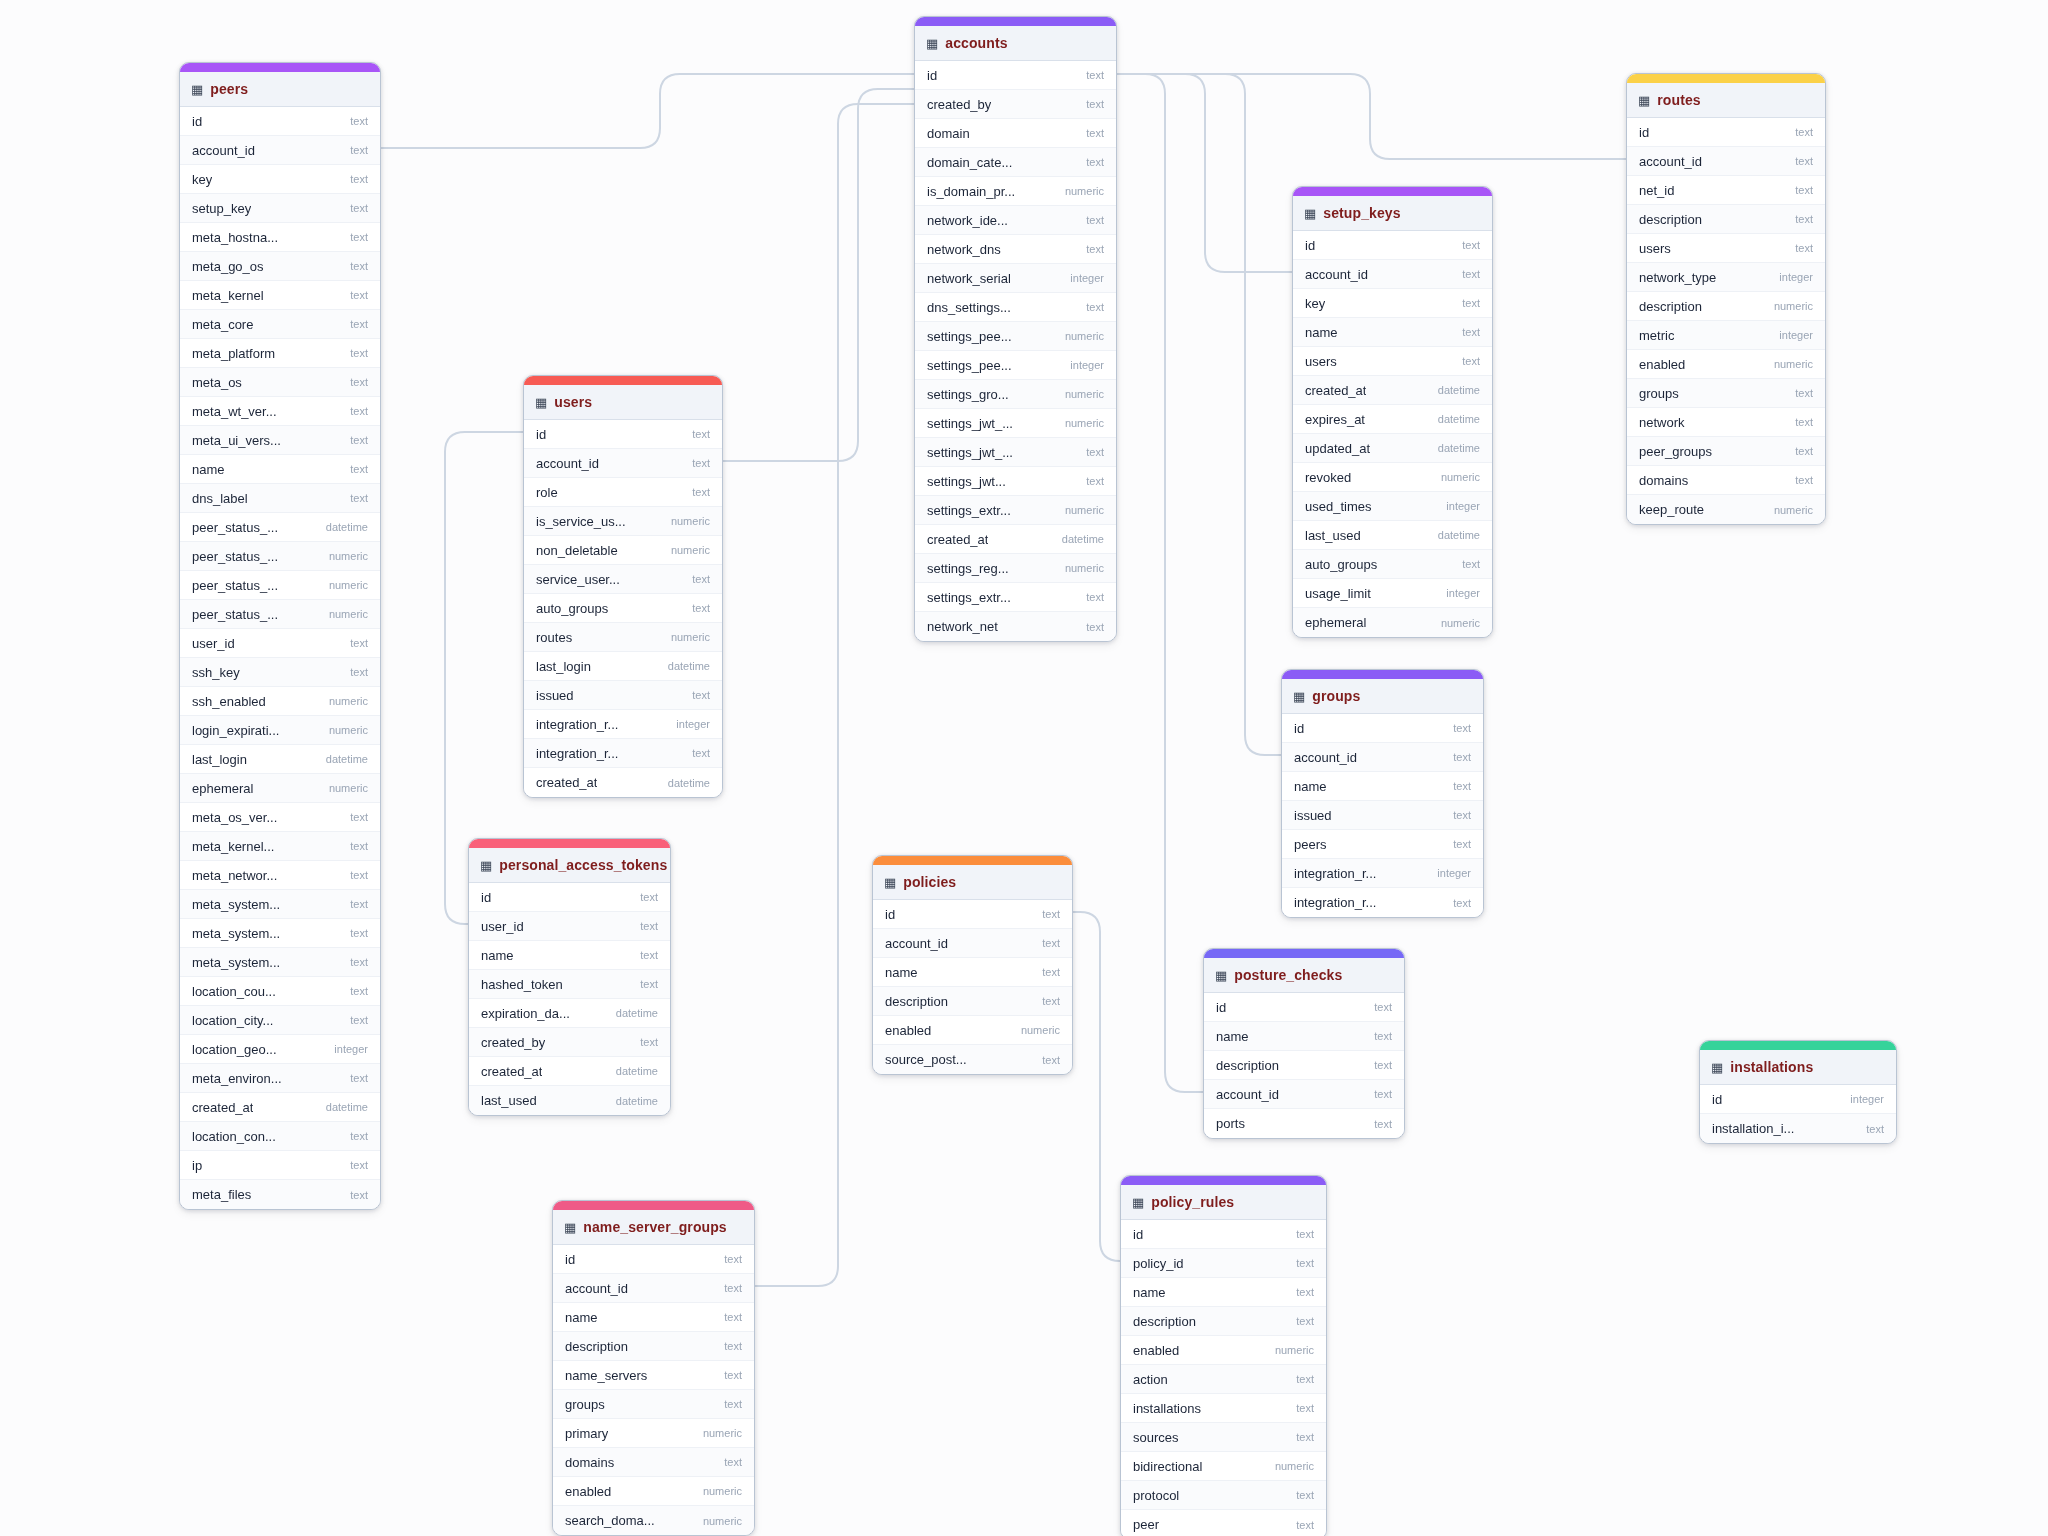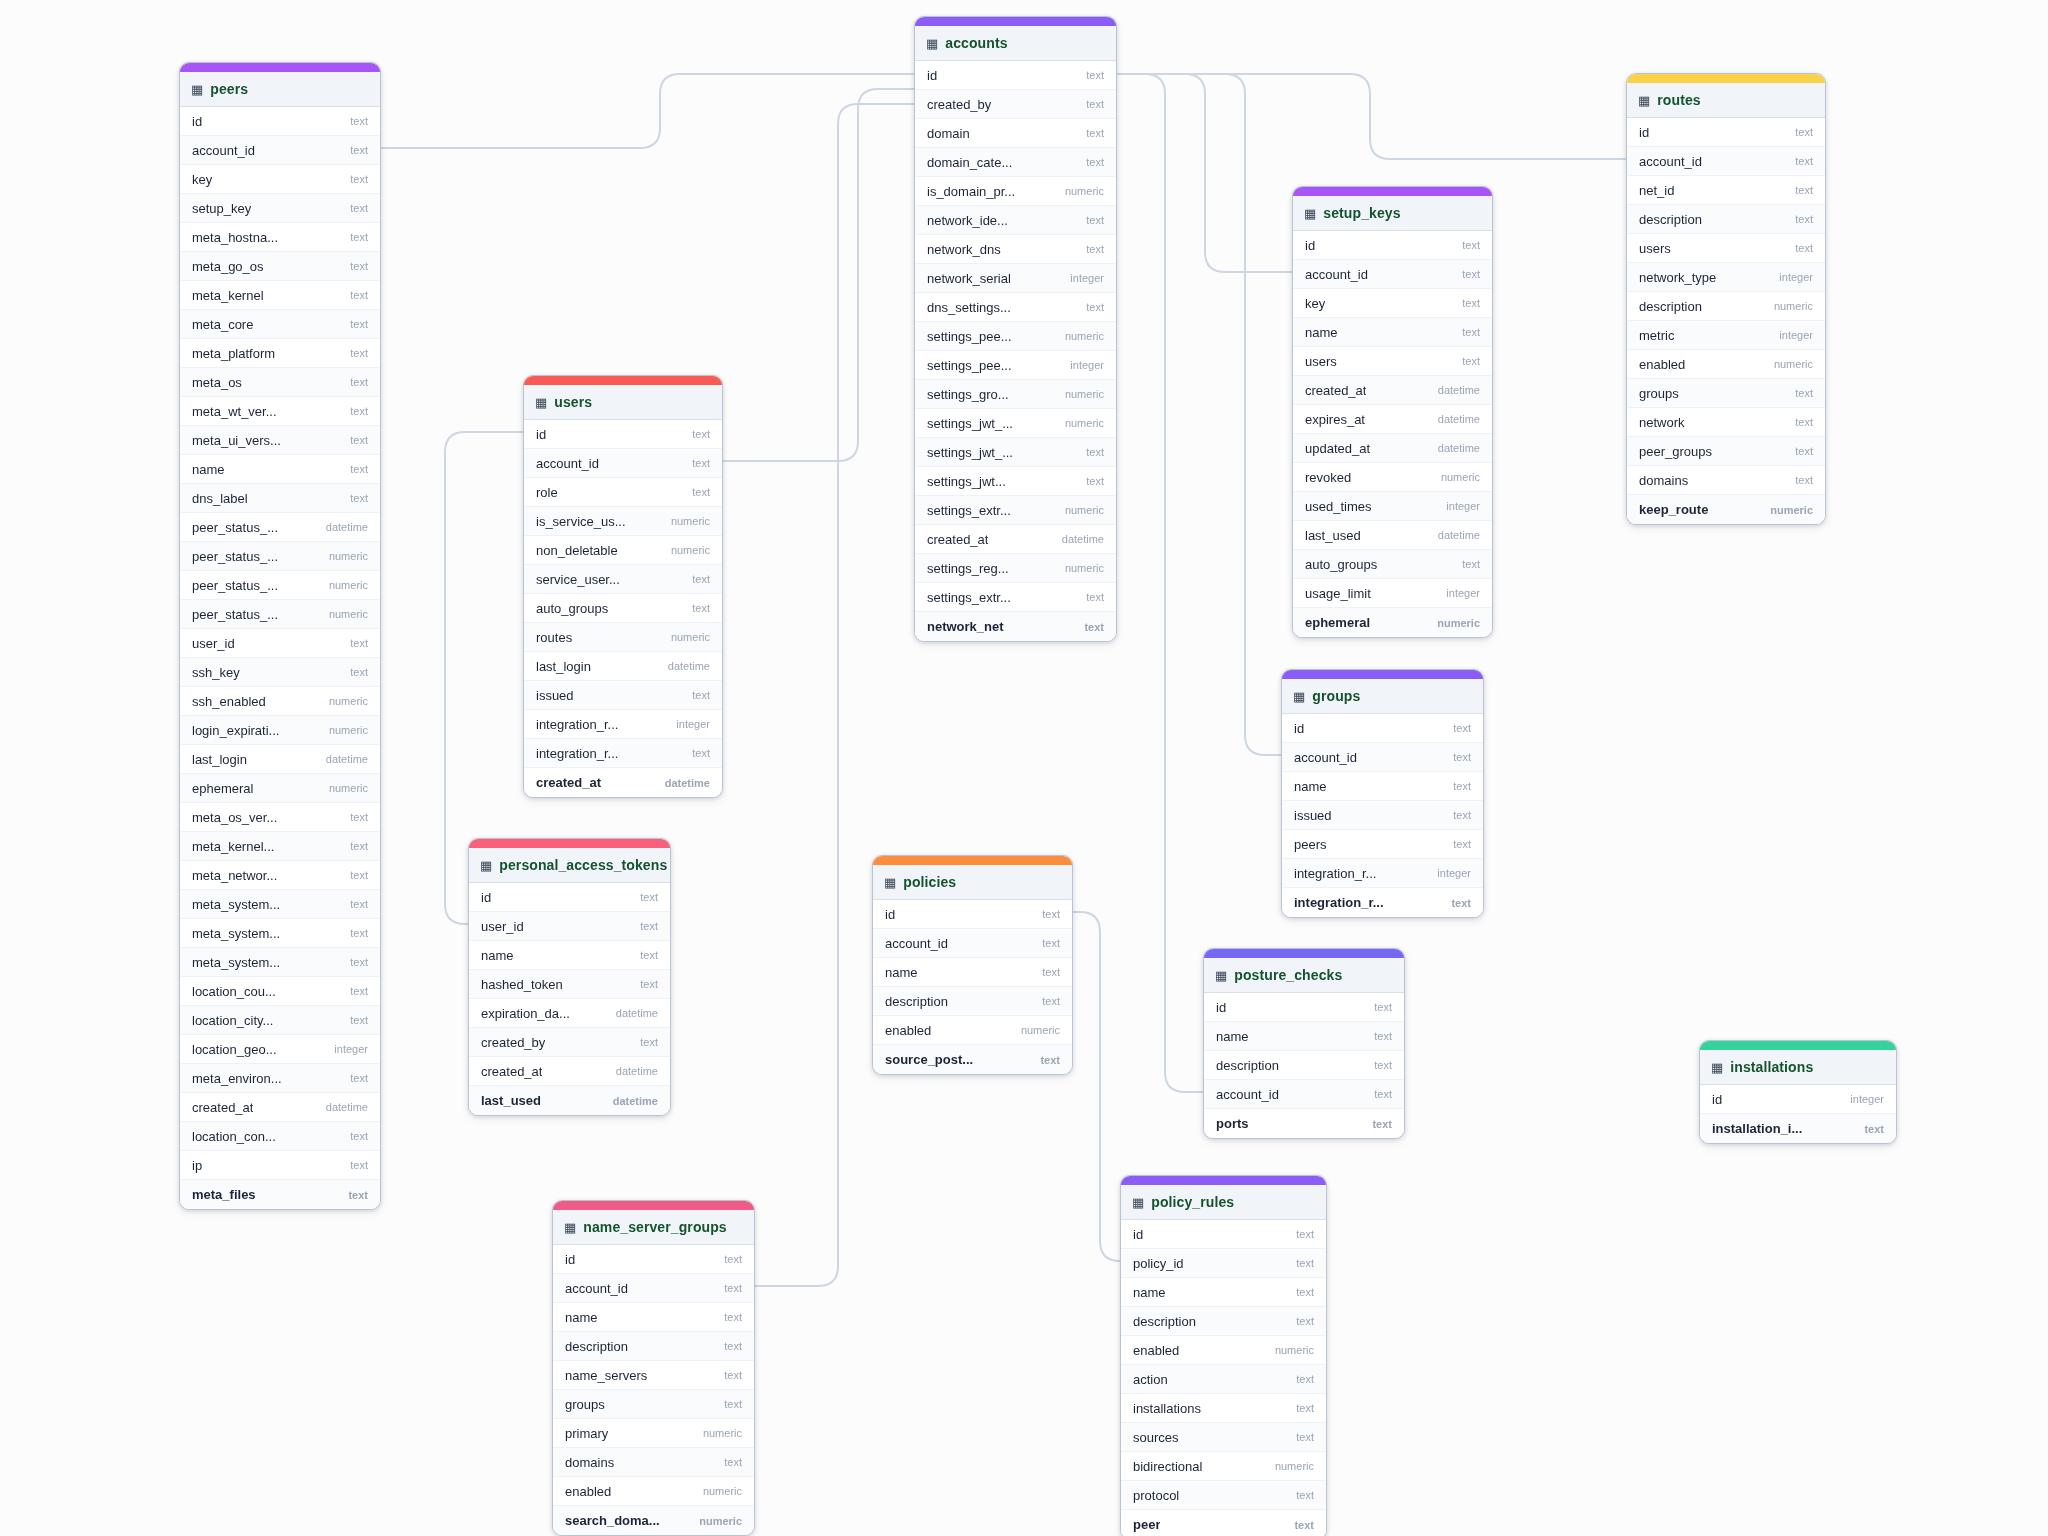--- a/index.html
+++ b/index.html
@@ -15,28 +15,28 @@
     background:#ffffff;border:1px solid #b9c4d3;border-radius:10px;
     box-shadow:0 1px 4px rgba(15,23,42,.14), 0 4px 10px rgba(15,23,42,.06);
     overflow:hidden;
   }
   .color-bar{height:9px;width:100%;}
   .card-header{
     height:34px;display:flex;align-items:center;gap:7px;
     background:#f1f4f9;border-bottom:1px solid #d9e0ea;padding:0 11px;
   }
   .tbl-icon{font-size:13px;line-height:1;color:#3b4556;}
-  .tbl-title{font-size:14px;font-weight:bold;color:#14532d;letter-spacing:.1px;}
+  .tbl-title{font-size:14px;font-weight:bold;color:#7f1d1d;letter-spacing:.1px;}
   .row{
     height:29px;box-sizing:border-box;display:flex;align-items:center;
     justify-content:space-between;padding:0 12px;border-bottom:1px solid #eef1f6;
     background:#ffffff;
   }
   .row:nth-child(even){background:#fafbfd;}
-  .row:last-child{border-bottom:none;font-weight:bold;}
+  .row:last-child{border-bottom:none;}
   .f-name{font-size:13px;color:#1c2538;white-space:nowrap;overflow:hidden;}
   .f-type{font-size:11px;color:#9aa5b5;white-space:nowrap;margin-left:10px;}
 </style>
 </head>
 <body>
 
 <div id="canvas">
     <svg width="2048" height="1536" class="connector-layer">
       <path d="M 381 148 H 640 Q 660 148 660 128 V 94 Q 660 74 680 74 H 914"></path>
       <path d="M 723 461 H 838 Q 858 461 858 441 V 109 Q 858 89 878 89 H 914"></path>

